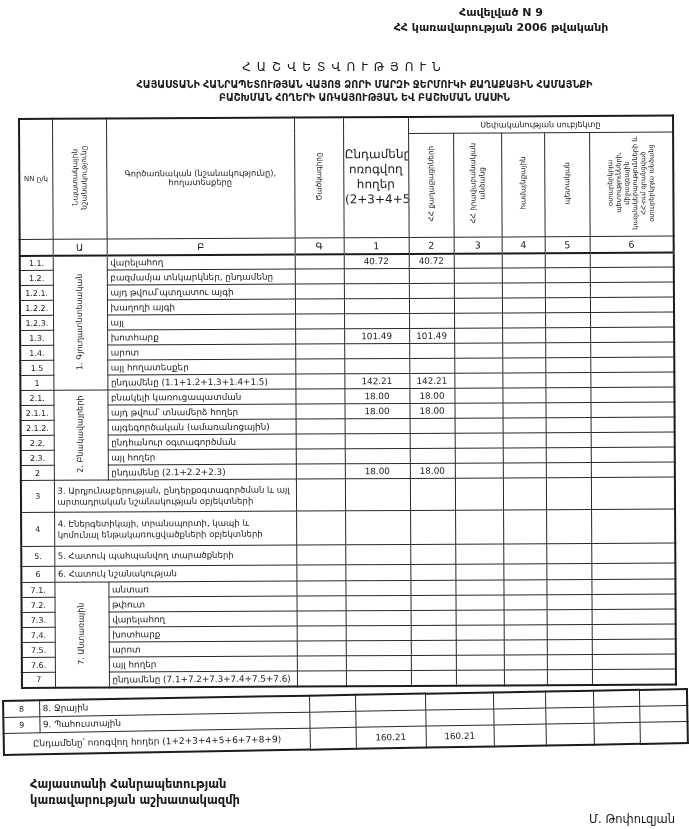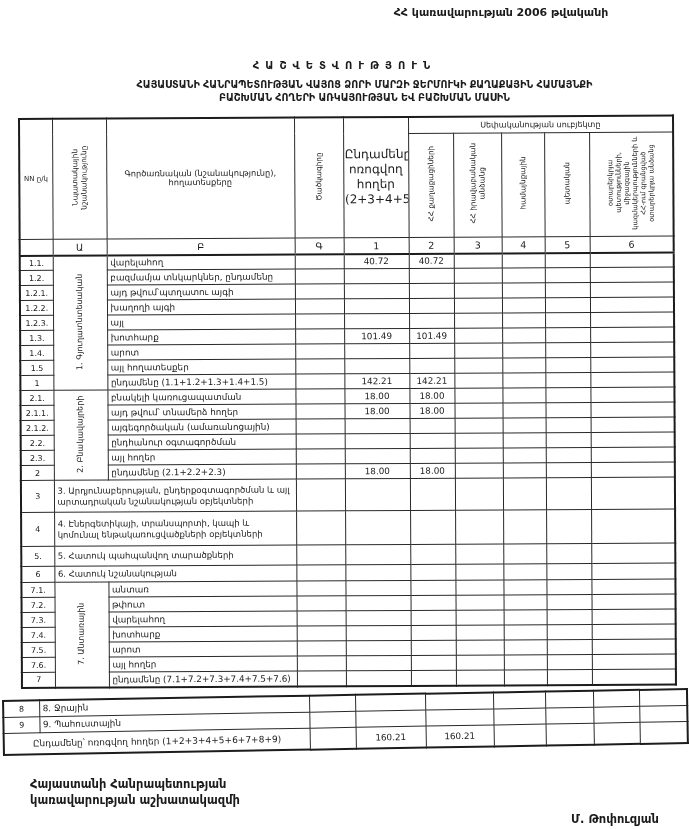--- a/index.html
+++ b/index.html
@@ -4,21 +4,21 @@
 <style>
   html,body{margin:0;padding:0}
   body{
     width:689px;height:829px;position:relative;overflow:hidden;
     background:#ffffff;color:#1b1b1b;
     font-family:"DejaVu Sans", sans-serif;
   }
   .appendix{position:absolute;top:6px;right:8px;width:360px;text-align:center;
     font-weight:bold;font-size:11px;line-height:1.35;}
   .doc-title{position:absolute;top:60px;left:0;width:100%;text-align:center;
-    font-weight:bold;font-size:10px;letter-spacing:6px;}
+    font-weight:normal;font-size:12px;letter-spacing:6px;}
   .doc-subtitle{position:absolute;top:79px;left:0;width:100%;text-align:center;
     font-weight:bold;font-size:9.6px;line-height:1.35;padding-left:20px;}
   table{border-collapse:collapse;table-layout:fixed;background:#fff;}
   #main-table{position:absolute;left:18px;top:118px;width:654px;
     border:2px solid #1c1c1c;transform:rotate(-0.3deg);transform-origin:top left;}
   #summary-table{position:absolute;left:3px;top:700px;width:684px;
     border:2px solid #1c1c1c;transform:rotate(-1deg);transform-origin:bottom left;}
   th,td{border:1px solid #2a2a2a;padding:0 1px;vertical-align:middle;overflow:hidden;}
   .hd{font-weight:400;font-size:7.5px;text-align:center;line-height:1.15;}
   .hd-nn{font-size:7px;}
@@ -35,26 +35,27 @@
   .nn{text-align:center;font-size:8px;}
   .lbl{text-align:left;padding-left:3px;white-space:nowrap;}
   .gcell .v{font-size:8px;max-height:none;}
   .wide-label{font-size:8.5px;line-height:1.2;padding:1px 3px;white-space:normal;text-align:left;}
   .val{text-align:center;}
   .split{display:flex;}
   .split .sp-prefix{white-space:nowrap;}
   .split .sp-main{flex:1;text-align:left;white-space:nowrap;}
   .total-lbl{text-align:center;font-size:9px;font-weight:400;}
   .sig-left{position:absolute;left:30px;top:777px;font-weight:bold;font-size:11.5px;line-height:1.35;}
-  .sig-name{position:absolute;right:30px;top:812px;font-weight:bold;font-size:11.5px;}
+  .sig-name{position:absolute;right:14px;top:812px;font-weight:normal;font-size:11.5px;}
 </style>
 </head>
 <body>
 
 <div class="appendix">
+  <div>Հավելված N 9</div>
   <div>ՀՀ կառավարության 2006 թվականի</div>
 </div>
 
 <div class="doc-title">ՀԱՇՎԵՏՎՈՒԹՅՈՒՆ</div>
 
 <div class="doc-subtitle">
   <div>ՀԱՅԱՍՏԱՆԻ ՀԱՆՐԱՊԵՏՈՒԹՅԱՆ ՎԱՅՈՑ ՁՈՐԻ ՄԱՐԶԻ ՋԵՐՄՈՒԿԻ ՔԱՂԱՔԱՅԻՆ ՀԱՄԱՅՆՔԻ</div>
   <div>ԲԱՇԽՄԱՆ ՀՈՂԵՐԻ ԱՌԿԱՅՈՒԹՅԱՆ ԵՎ ԲԱՇԽՄԱՆ ՄԱՍԻՆ</div>
 </div>
 

